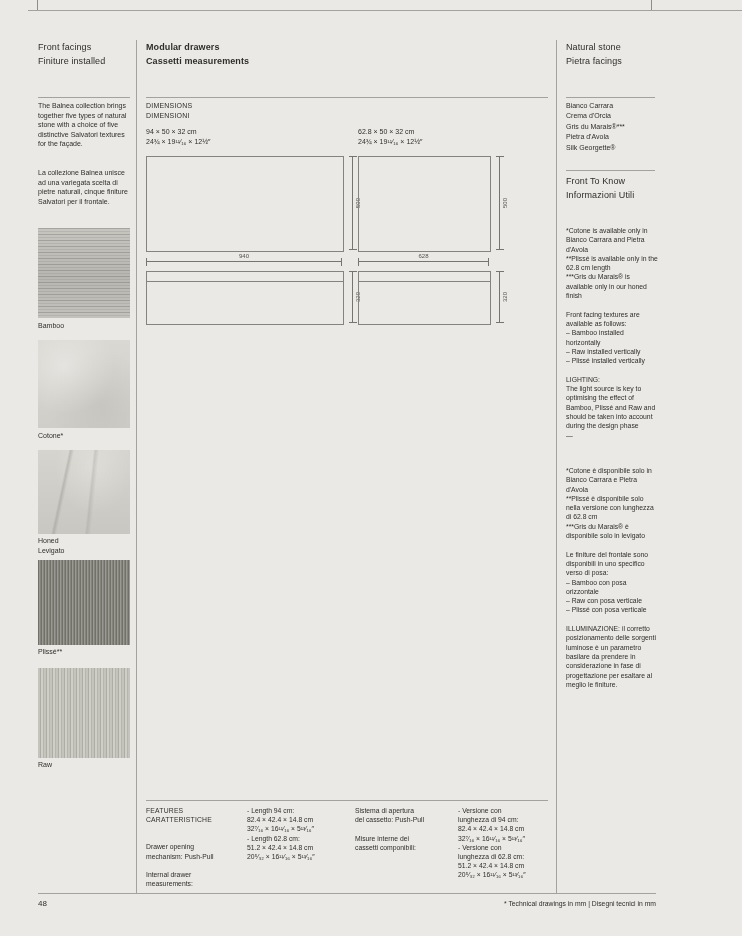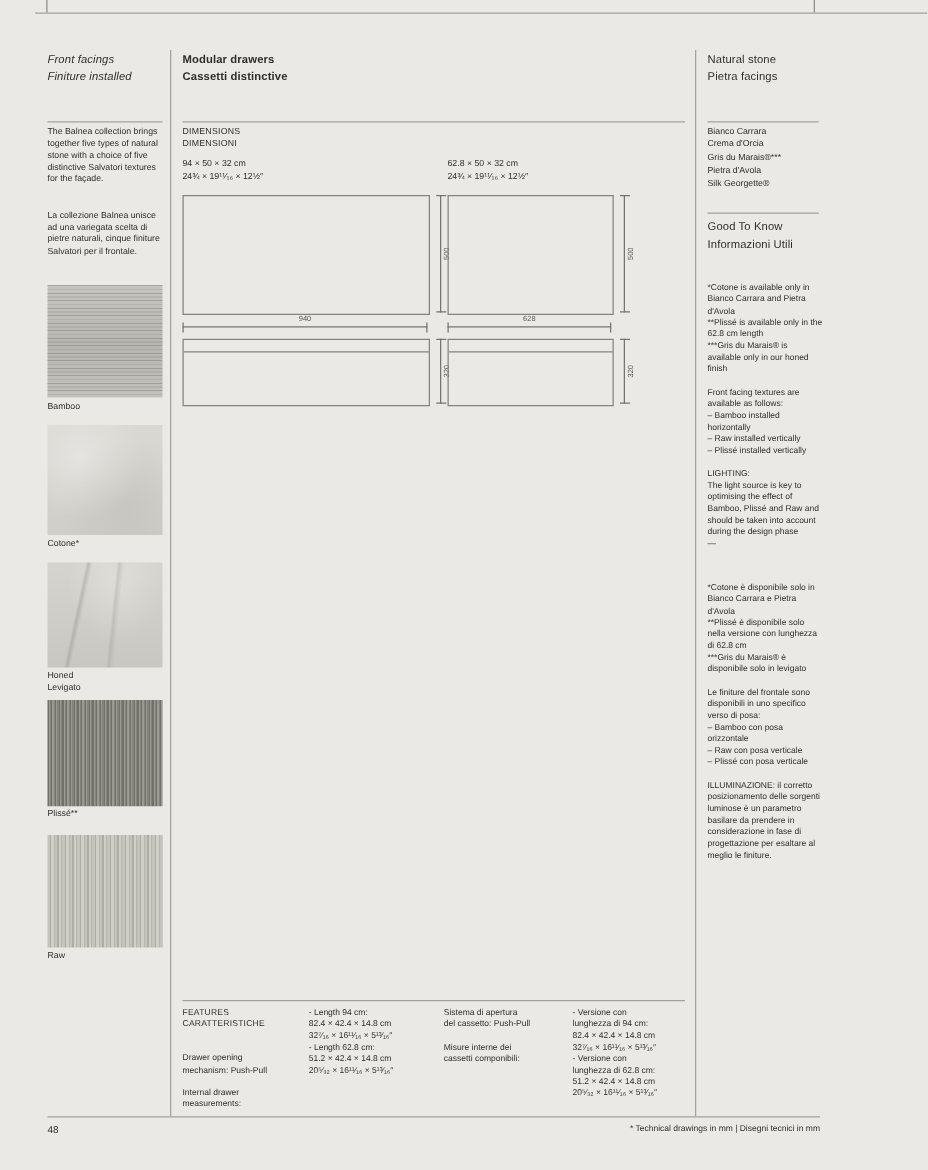--- a/index.html
+++ b/index.html
@@ -77,21 +77,21 @@
 
 <div class="page">
 
   <div class="tick" style="left:37px;top:0;height:10px;"></div>
   <div class="hl" style="left:28px;top:10px;width:714px;"></div>
   <div class="tick" style="left:651px;top:0;height:10px;"></div>
 
   <div class="vl" style="left:136px;top:40px;height:853px;"></div>
   <div class="vl" style="left:556px;top:40px;height:853px;"></div>
 
-  <div class="col-title" style="left:38px;top:40px;width:95px;font-style:italic;">
+  <div class="col-title" style="left:38px;top:40px;width:95px;">
     <div>Front facings</div>
     <div>Finiture installed</div>
   </div>
   <div class="hl" style="left:38px;top:97px;width:92px;"></div>
 
   <div class="body-text pre" style="left:38px;top:101px;width:92px;">The Balnea collection brings together five types of natural stone with a choice of five distinctive Salvatori textures for the façade.</div>
   <div class="body-text pre" style="left:38px;top:168px;width:92px;">La collezione Balnea unisce ad una variegata scelta di pietre naturali, cinque finiture Salvatori per il frontale.</div>
 
   <div class="swatch sw-bamboo" style="top:228px;height:90px;"></div>
   <div class="swatch-label" style="top:321px;">Bamboo</div>
@@ -104,21 +104,21 @@
 Levigato</div>
 
   <div class="swatch sw-plisse" style="top:560px;height:85px;"></div>
   <div class="swatch-label" style="top:647px;">Plissé**</div>
 
   <div class="swatch sw-raw" style="top:668px;height:90px;"></div>
   <div class="swatch-label" style="top:760px;">Raw</div>
 
   <div class="col-title" style="left:146px;top:40px;width:200px;font-weight:bold;">
     <div>Modular drawers</div>
-    <div>Cassetti distinctive</div>
+    <div>Cassetti measurements</div>
   </div>
   <div class="hl" style="left:146px;top:97px;width:402px;"></div>
 
   <div class="dims-heading pre" style="left:146px;top:101px;">DIMENSIONS
 DIMENSIONI</div>
 
   <div class="spec" style="left:146px;top:127px;width:170px;">
     <div>94 × 50 × 32 cm</div>
     <div>24¾ × 19¹¹⁄₁₆ × 12½″</div>
   </div>
@@ -195,21 +195,21 @@
   <div class="stones" style="left:566px;top:101px;width:92px;">
     <div>Bianco Carrara</div>
     <div>Crema d'Orcia</div>
     <div>Gris du Marais®***</div>
     <div>Pietra d'Avola</div>
     <div>Silk Georgette®</div>
   </div>
 
   <div class="hl" style="left:566px;top:170px;width:89px;"></div>
   <div class="col-title" style="left:566px;top:174px;width:95px;">
-    <div>Good To Know</div>
+    <div>Front To Know</div>
     <div>Informazioni Utili</div>
   </div>
 
   <div class="notes pre" style="left:566px;top:226px;width:92px;">*Cotone is available only in Bianco Carrara and Pietra d'Avola
 **Plissé is available only in the 62.8 cm length
 ***Gris du Marais® is available only in our honed finish
 
 Front facing textures are available as follows:
 – Bamboo installed horizontally
 – Raw installed vertically

